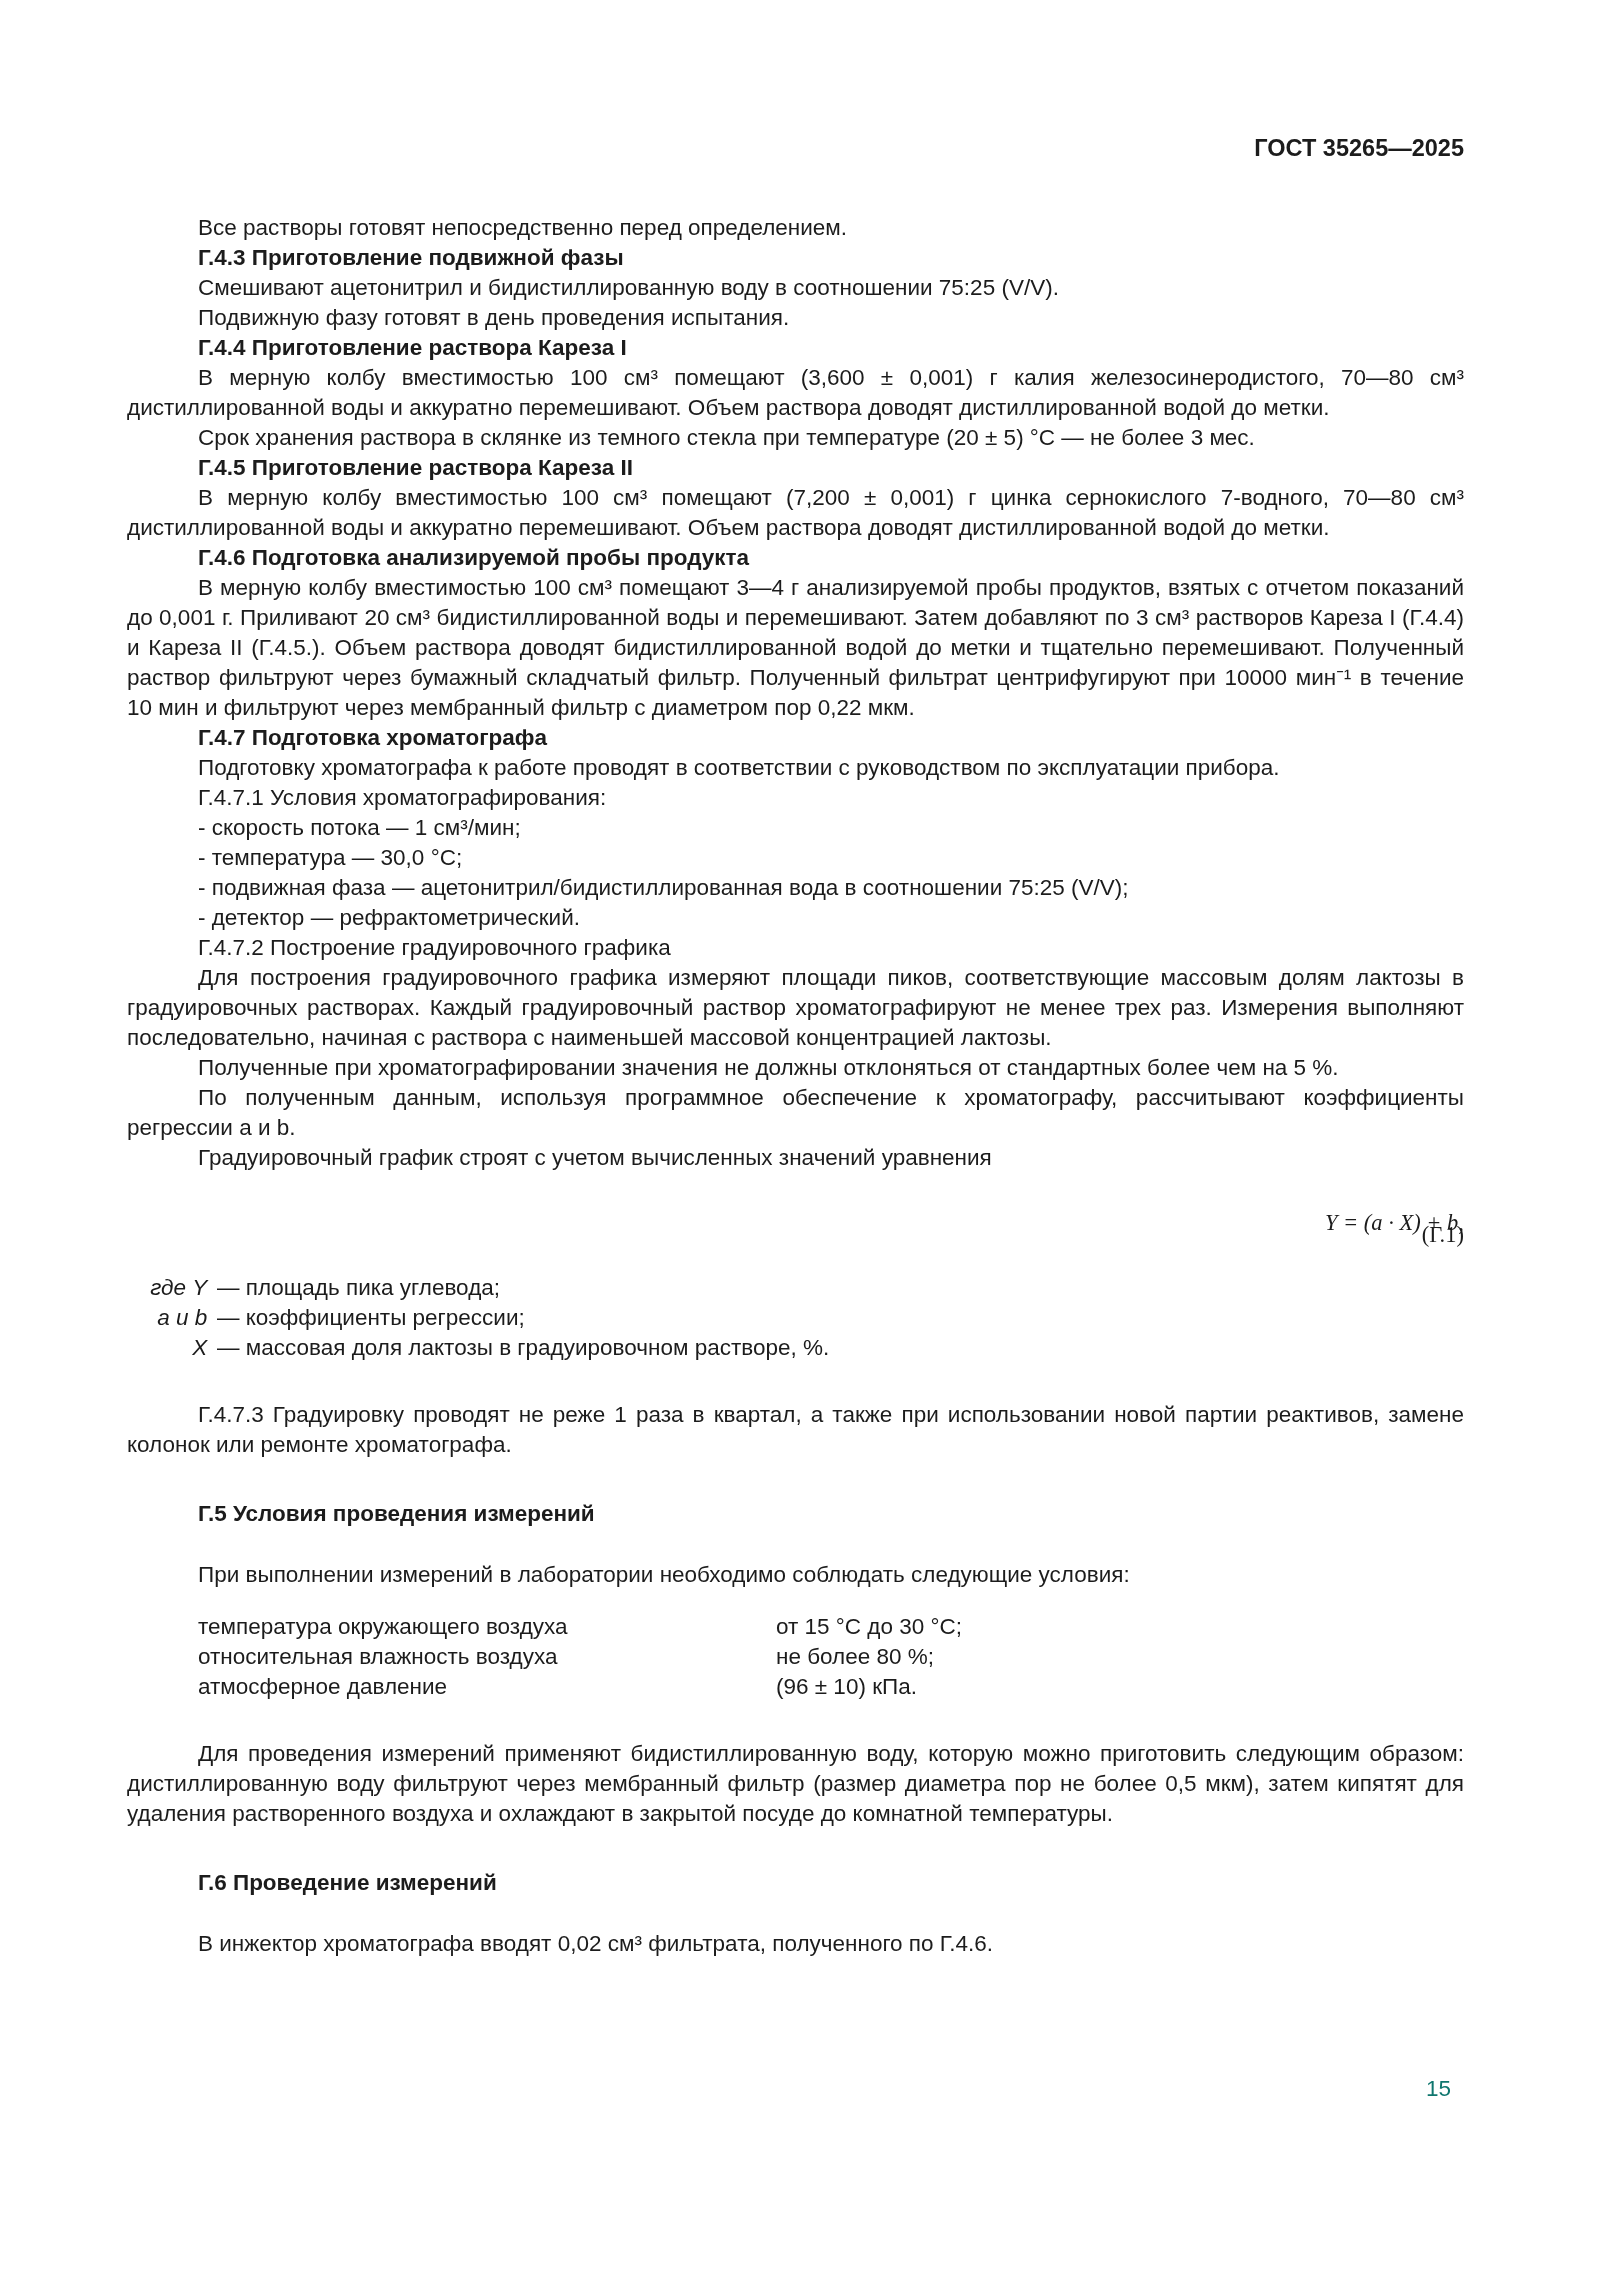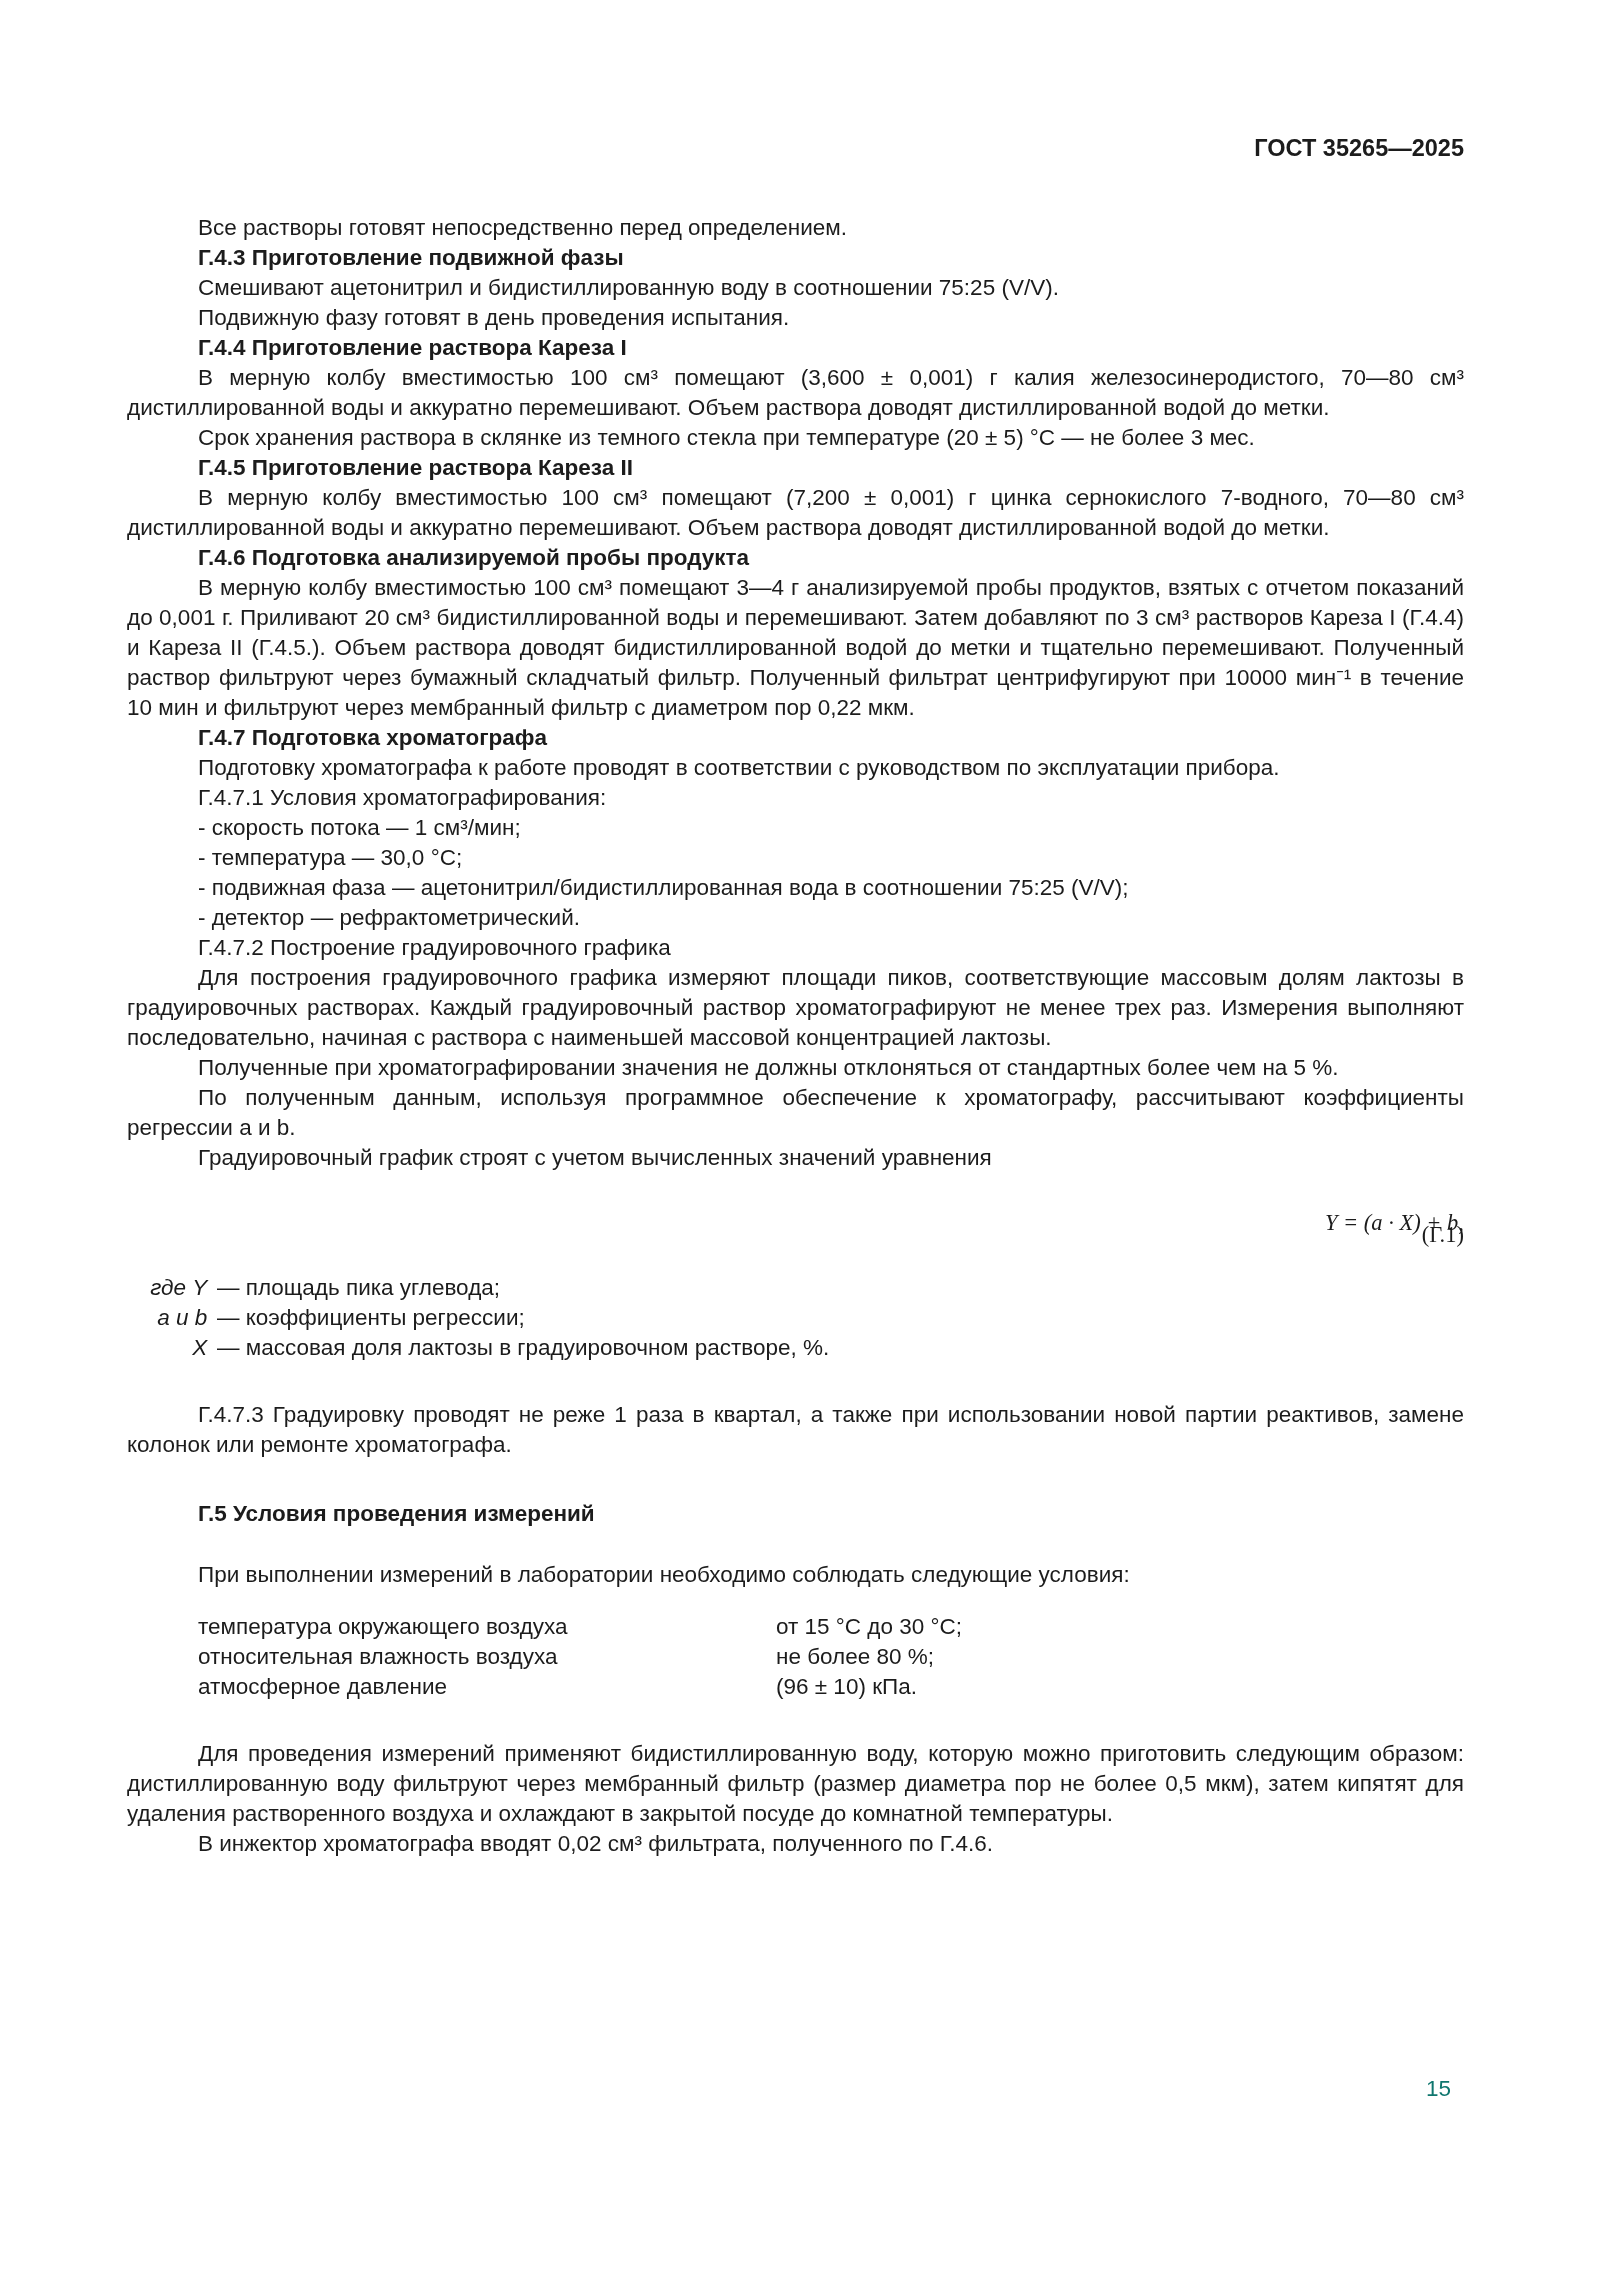--- a/index.html
+++ b/index.html
@@ -140,19 +140,20 @@
         <span class="cond-value">не более 80 %;</span>
       </div>
       <div class="cond-row">
         <span class="cond-name">атмосферное давление</span>
         <span class="cond-value">(96 ± 10) кПа.</span>
       </div>
     </div>
 
     <p class="para spaced-top">Для проведения измерений применяют бидистиллированную воду, которую можно приготовить следующим образом: дистиллированную воду фильтруют через мембранный фильтр (размер диаметра пор не более 0,5 мкм), затем кипятят для удаления растворенного воздуха и охлаждают в закрытой посуде до комнатной температуры.</p>
 
+    <p class="section-heading">Г.6 Проведение измерений</p>
     <p class="para">В инжектор хроматографа вводят 0,02 см³ фильтрата, полученного по Г.4.6.</p>
 
   </div>
 </div>
 
 <div class="page-number">15</div>
 
 
 </body></html>

